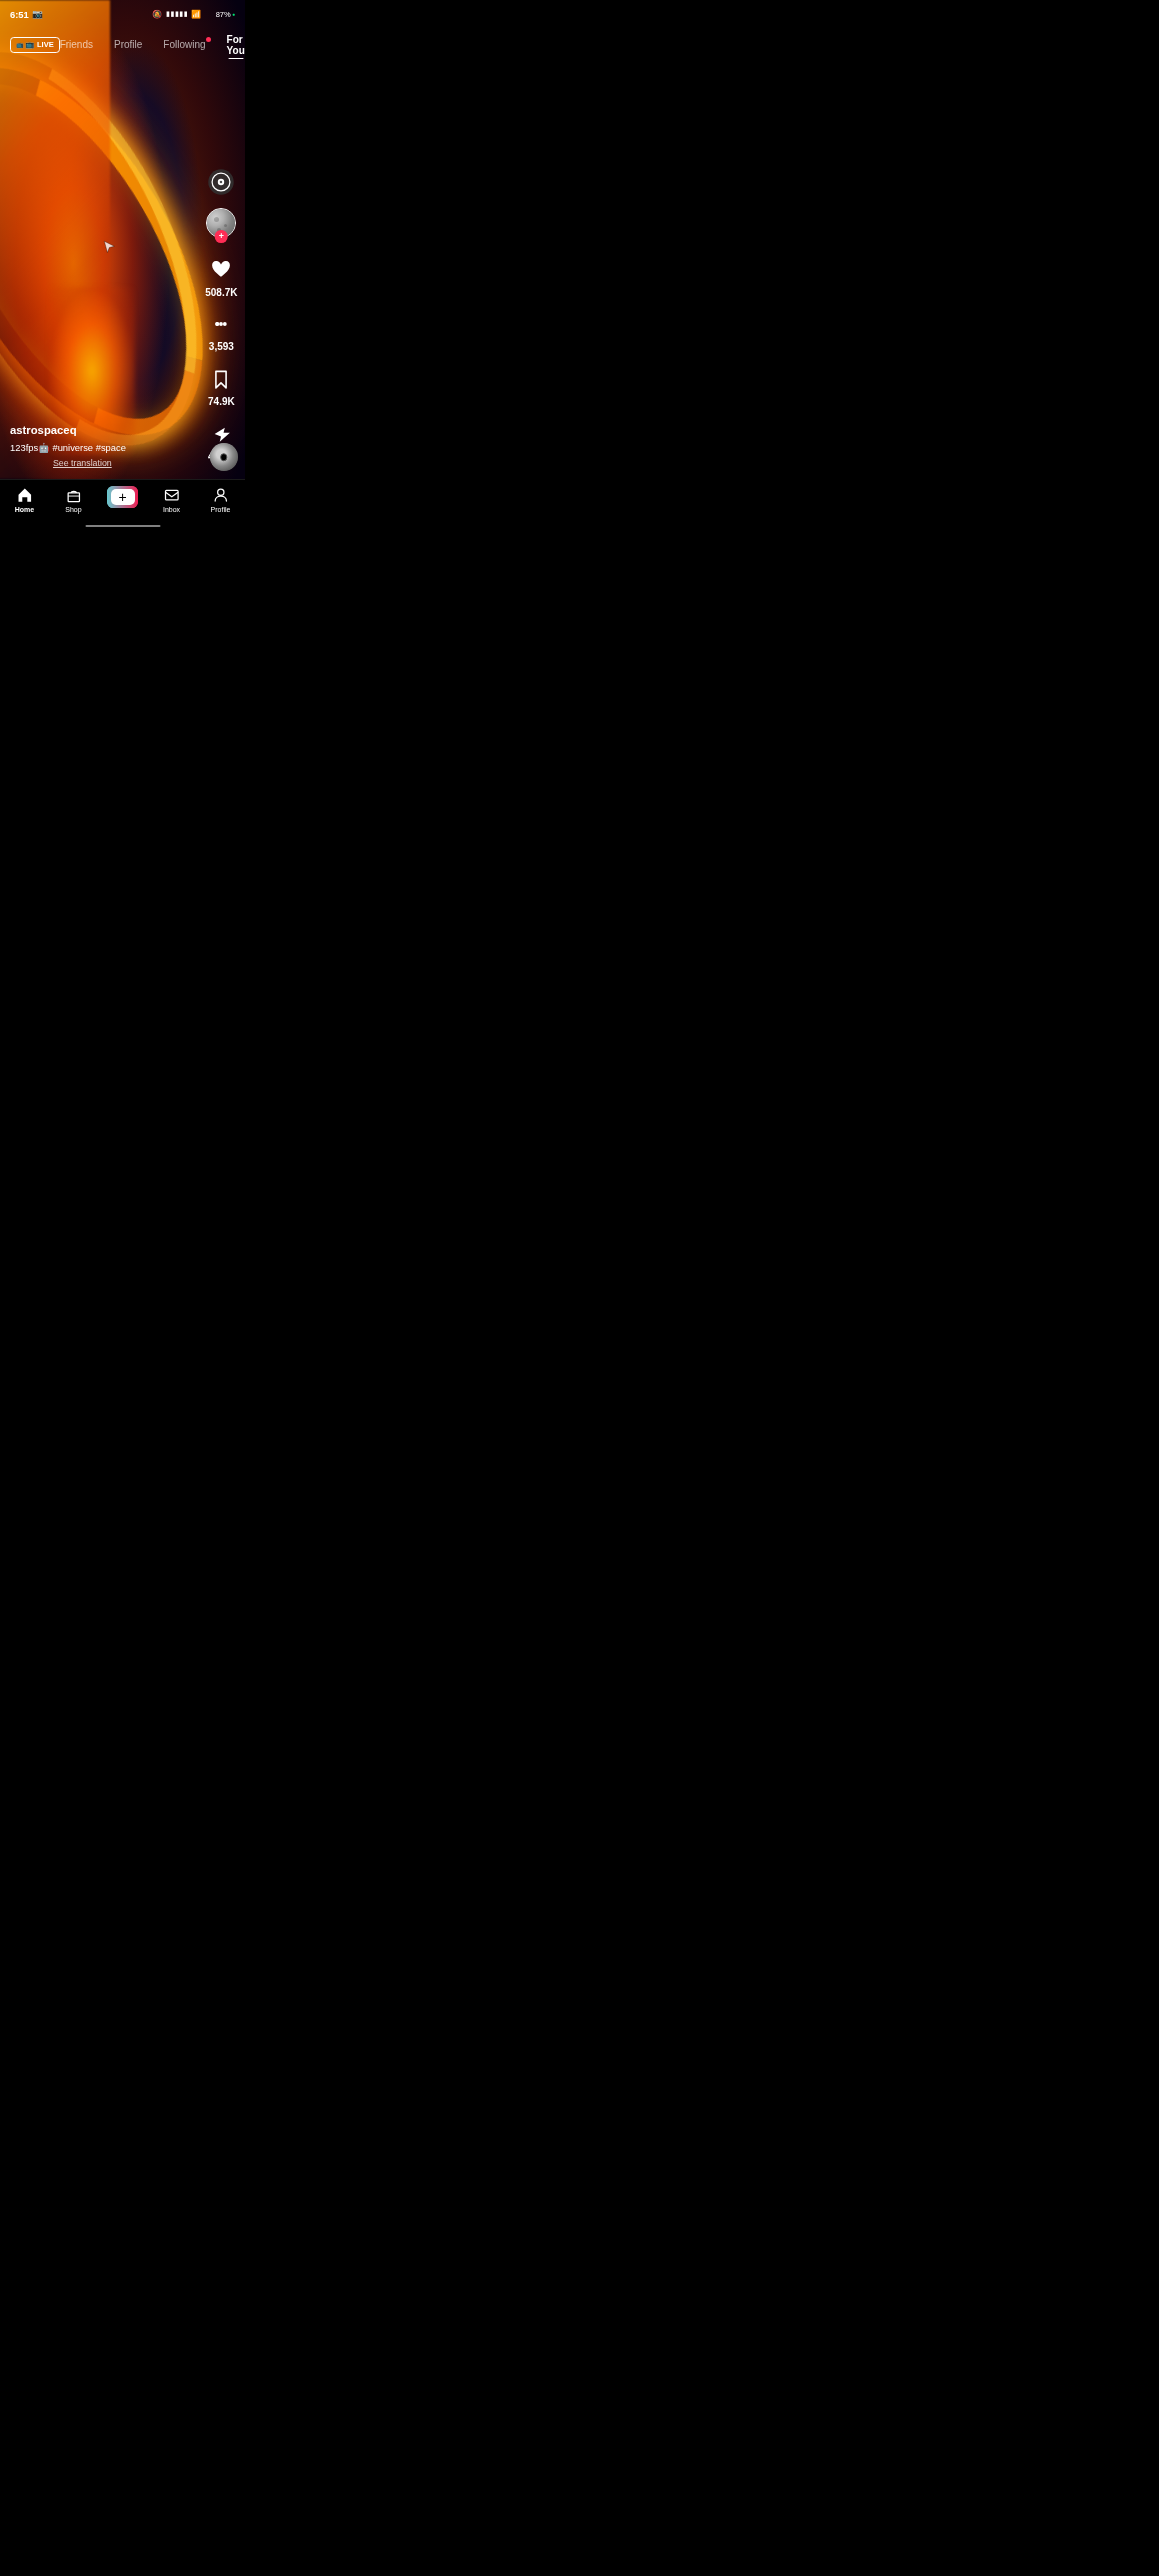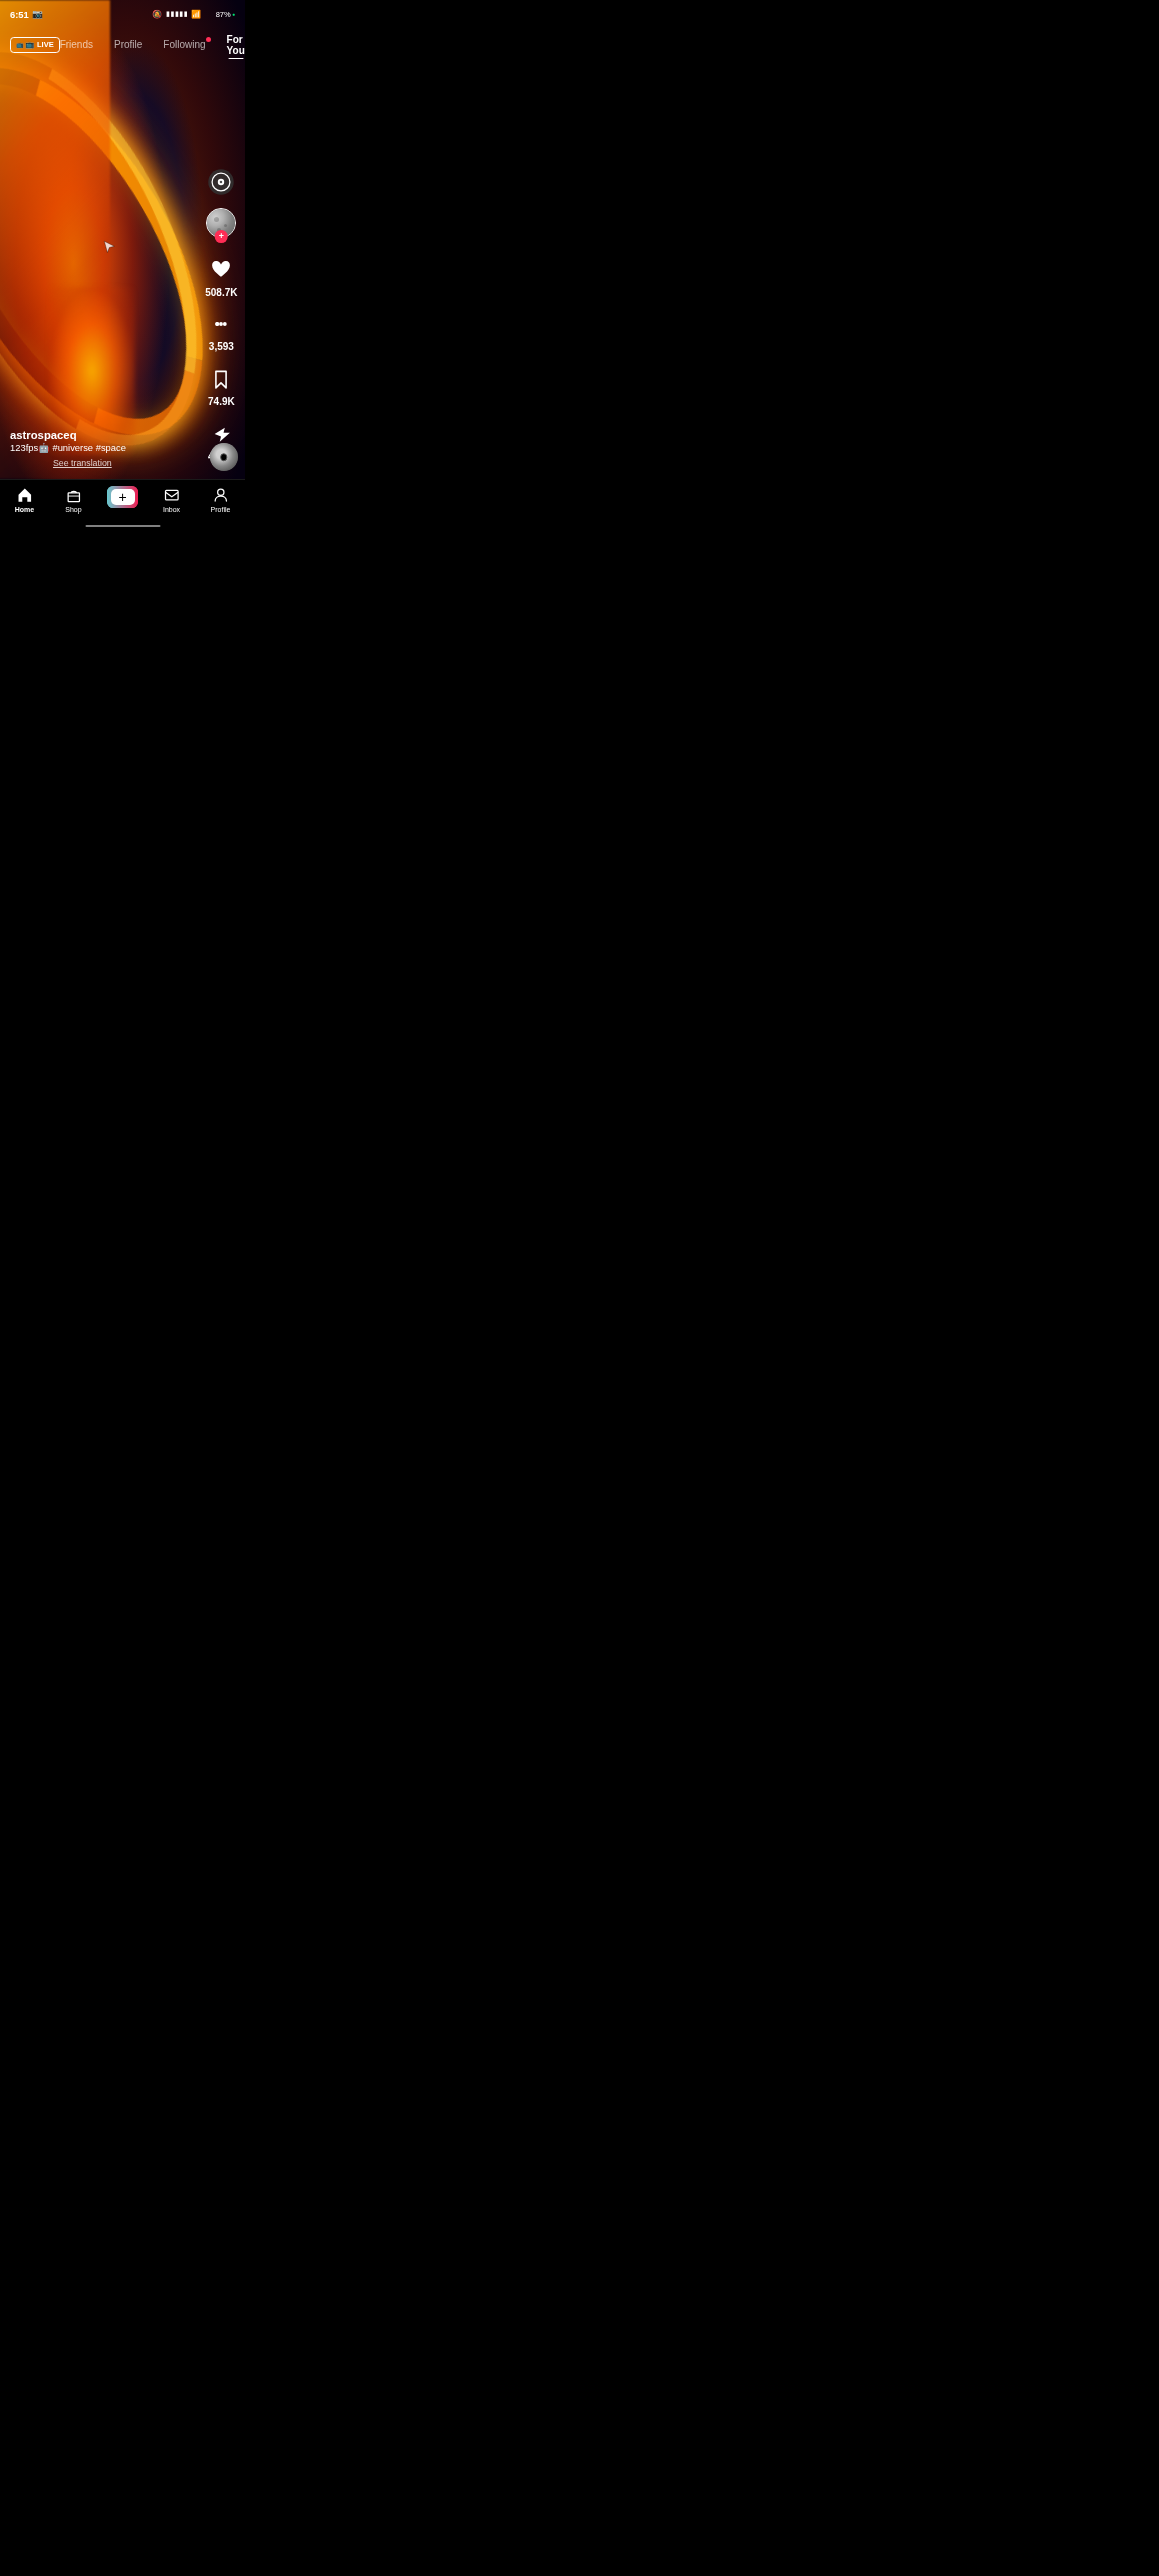--- a/index.html
+++ b/index.html
@@ -319,20 +319,21 @@
       bottom: 63px;
       left: 10px;
       right: 50px;
       z-index: 100;
     }
 
     .username {
       color: #fff;
       font-size: 11.3px;
       font-weight: 700;
+      margin-bottom: 5px;
     }
 
     .caption {
       color: #fff;
       font-size: 9.4px;
       font-weight: 400;
       margin-bottom: 4px;
       line-height: 1.4;
     }
 

